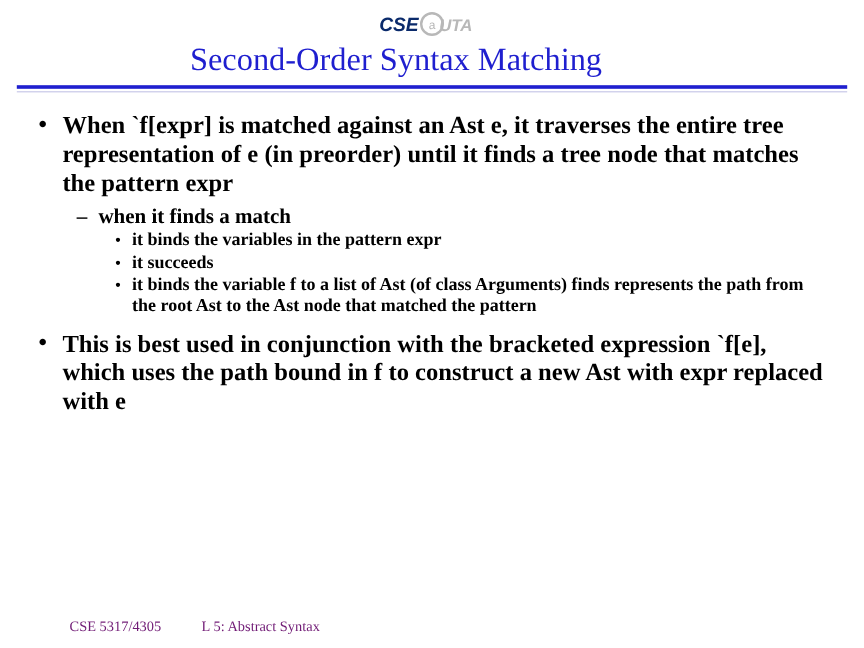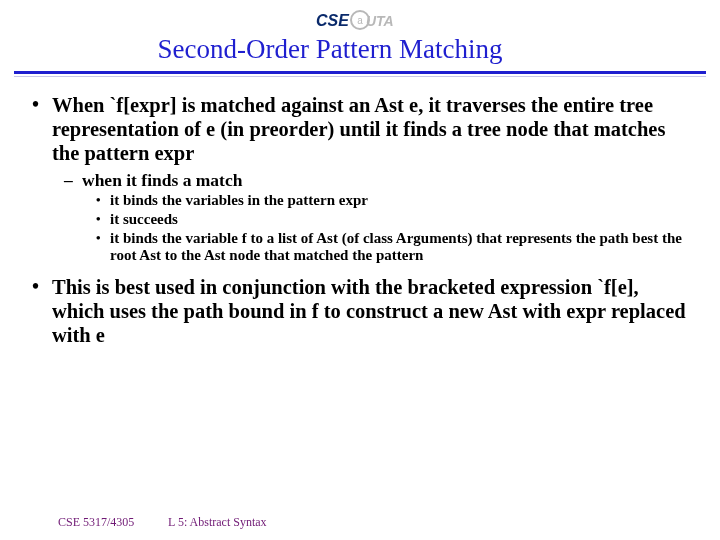--- a/index.html
+++ b/index.html
@@ -95,21 +95,21 @@
 </head>
 <body>
 
 <div class="header">
   <svg class="logo" viewBox="0 0 78 26">
     <text x="0" y="18" font-family="Arial,Helvetica,sans-serif" font-weight="bold" font-style="italic" font-size="16" fill="#0a2a6b">CSE</text>
     <circle cx="44" cy="12" r="9" fill="none" stroke="#b8b8b8" stroke-width="2"></circle>
     <text x="44" y="16" text-anchor="middle" font-family="Arial" font-size="10" fill="#b8b8b8">a</text>
     <text x="50" y="18" font-family="Arial,Helvetica,sans-serif" font-weight="bold" font-style="italic" font-size="14" fill="#b8b8b8">UTA</text>
   </svg>
-  <div class="title">Second-Order Pattern Matching</div>
+  <div class="title">Second-Order Syntax Matching</div>
 </div>
 
 <div class="rule">
   <div class="bar1"></div>
   <div class="bar2"></div>
 </div>
 
 <div class="content">
   <ul class="lvl1">
     <li>
@@ -118,21 +118,21 @@
         <li>
           <span>when it finds a match</span>
           <ul class="lvl3">
             <li>
               <span>it binds the variables in the pattern expr</span>
             </li>
             <li>
               <span>it succeeds</span>
             </li>
             <li>
-              <span>it binds the variable f to a list of Ast (of class Arguments) that represents the path best the root Ast to the Ast node that matched the pattern</span>
+              <span>it binds the variable f to a list of Ast (of class Arguments) finds represents the path from the root Ast to the Ast node that matched the pattern</span>
             </li>
           </ul>
         </li>
       </ul>
     </li>
     <li>
       <span>This is best used in conjunction with the bracketed expression `f[e], which uses the path bound in f to construct a new Ast with expr replaced with e</span>
     </li>
   </ul>
 </div>

